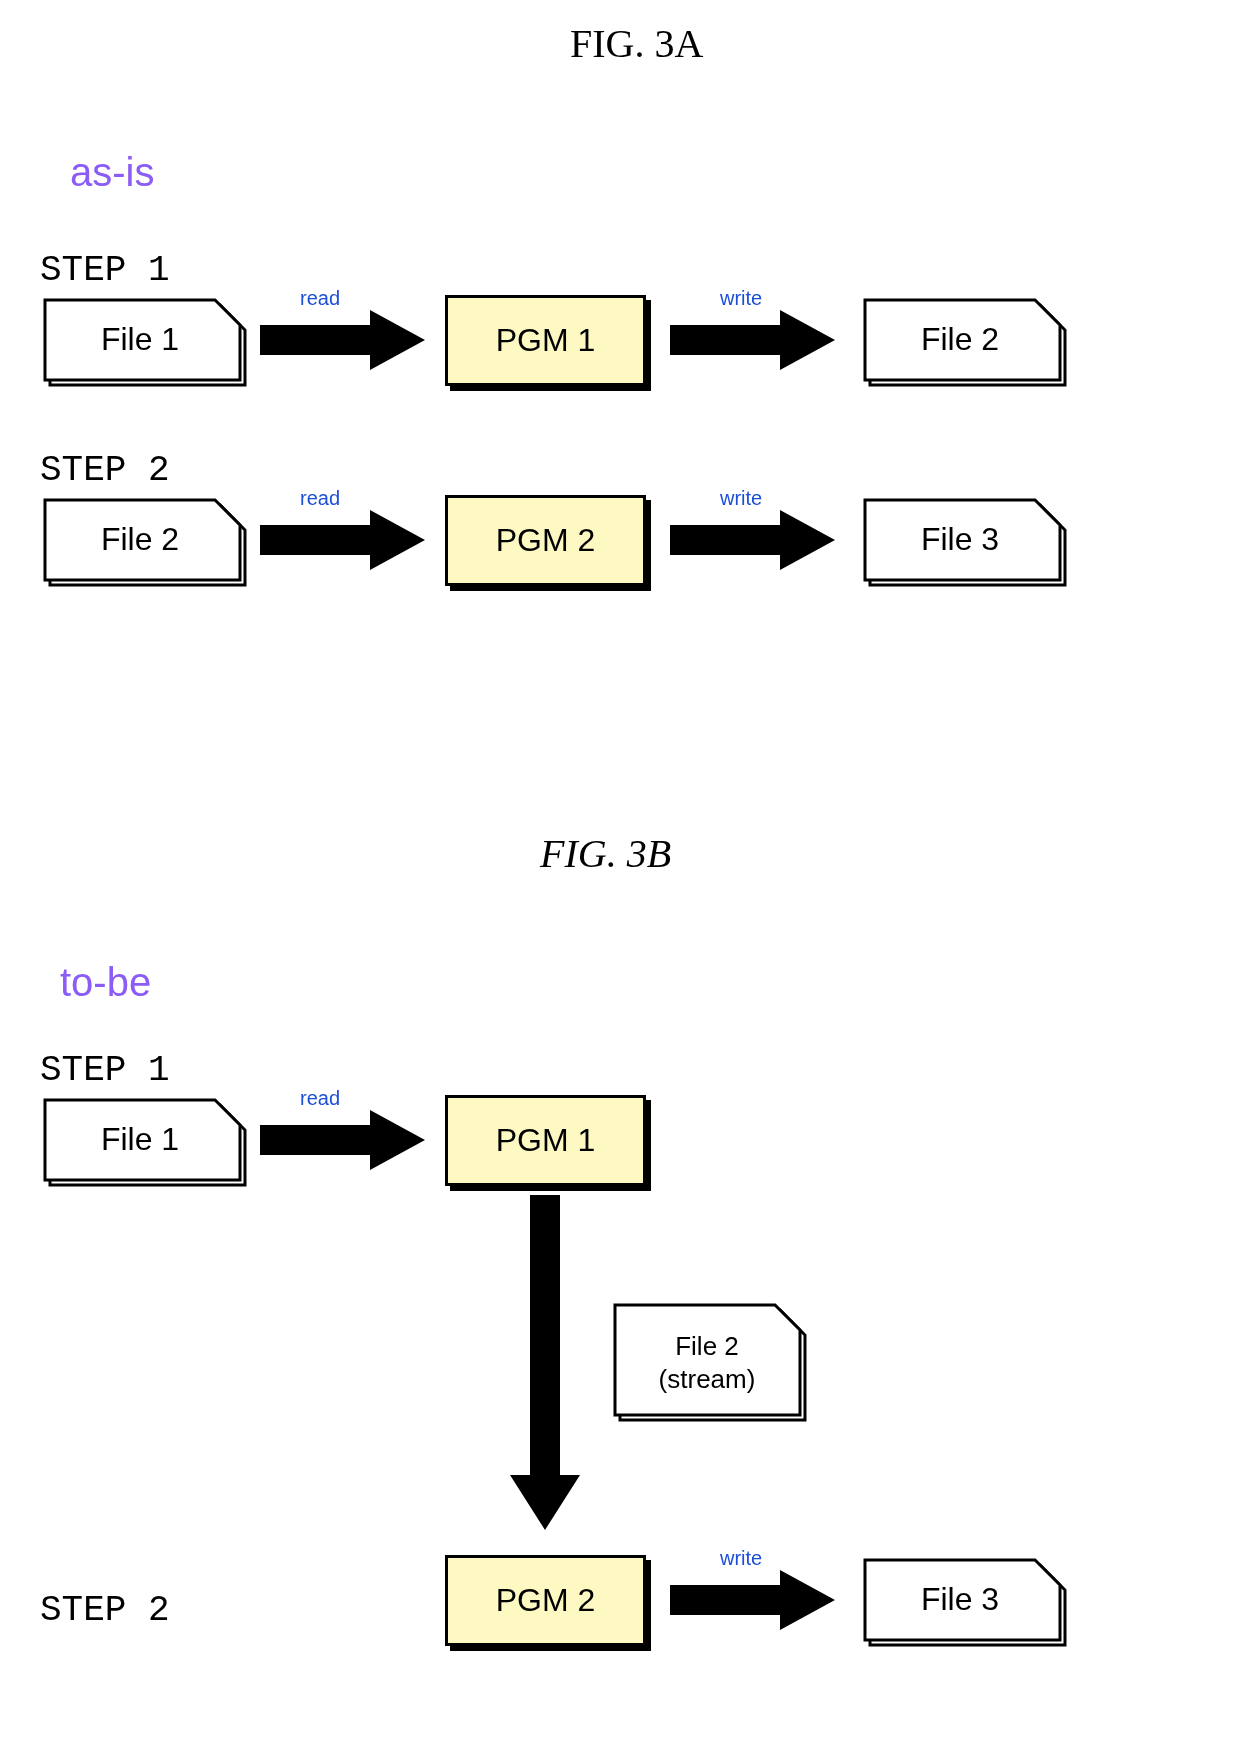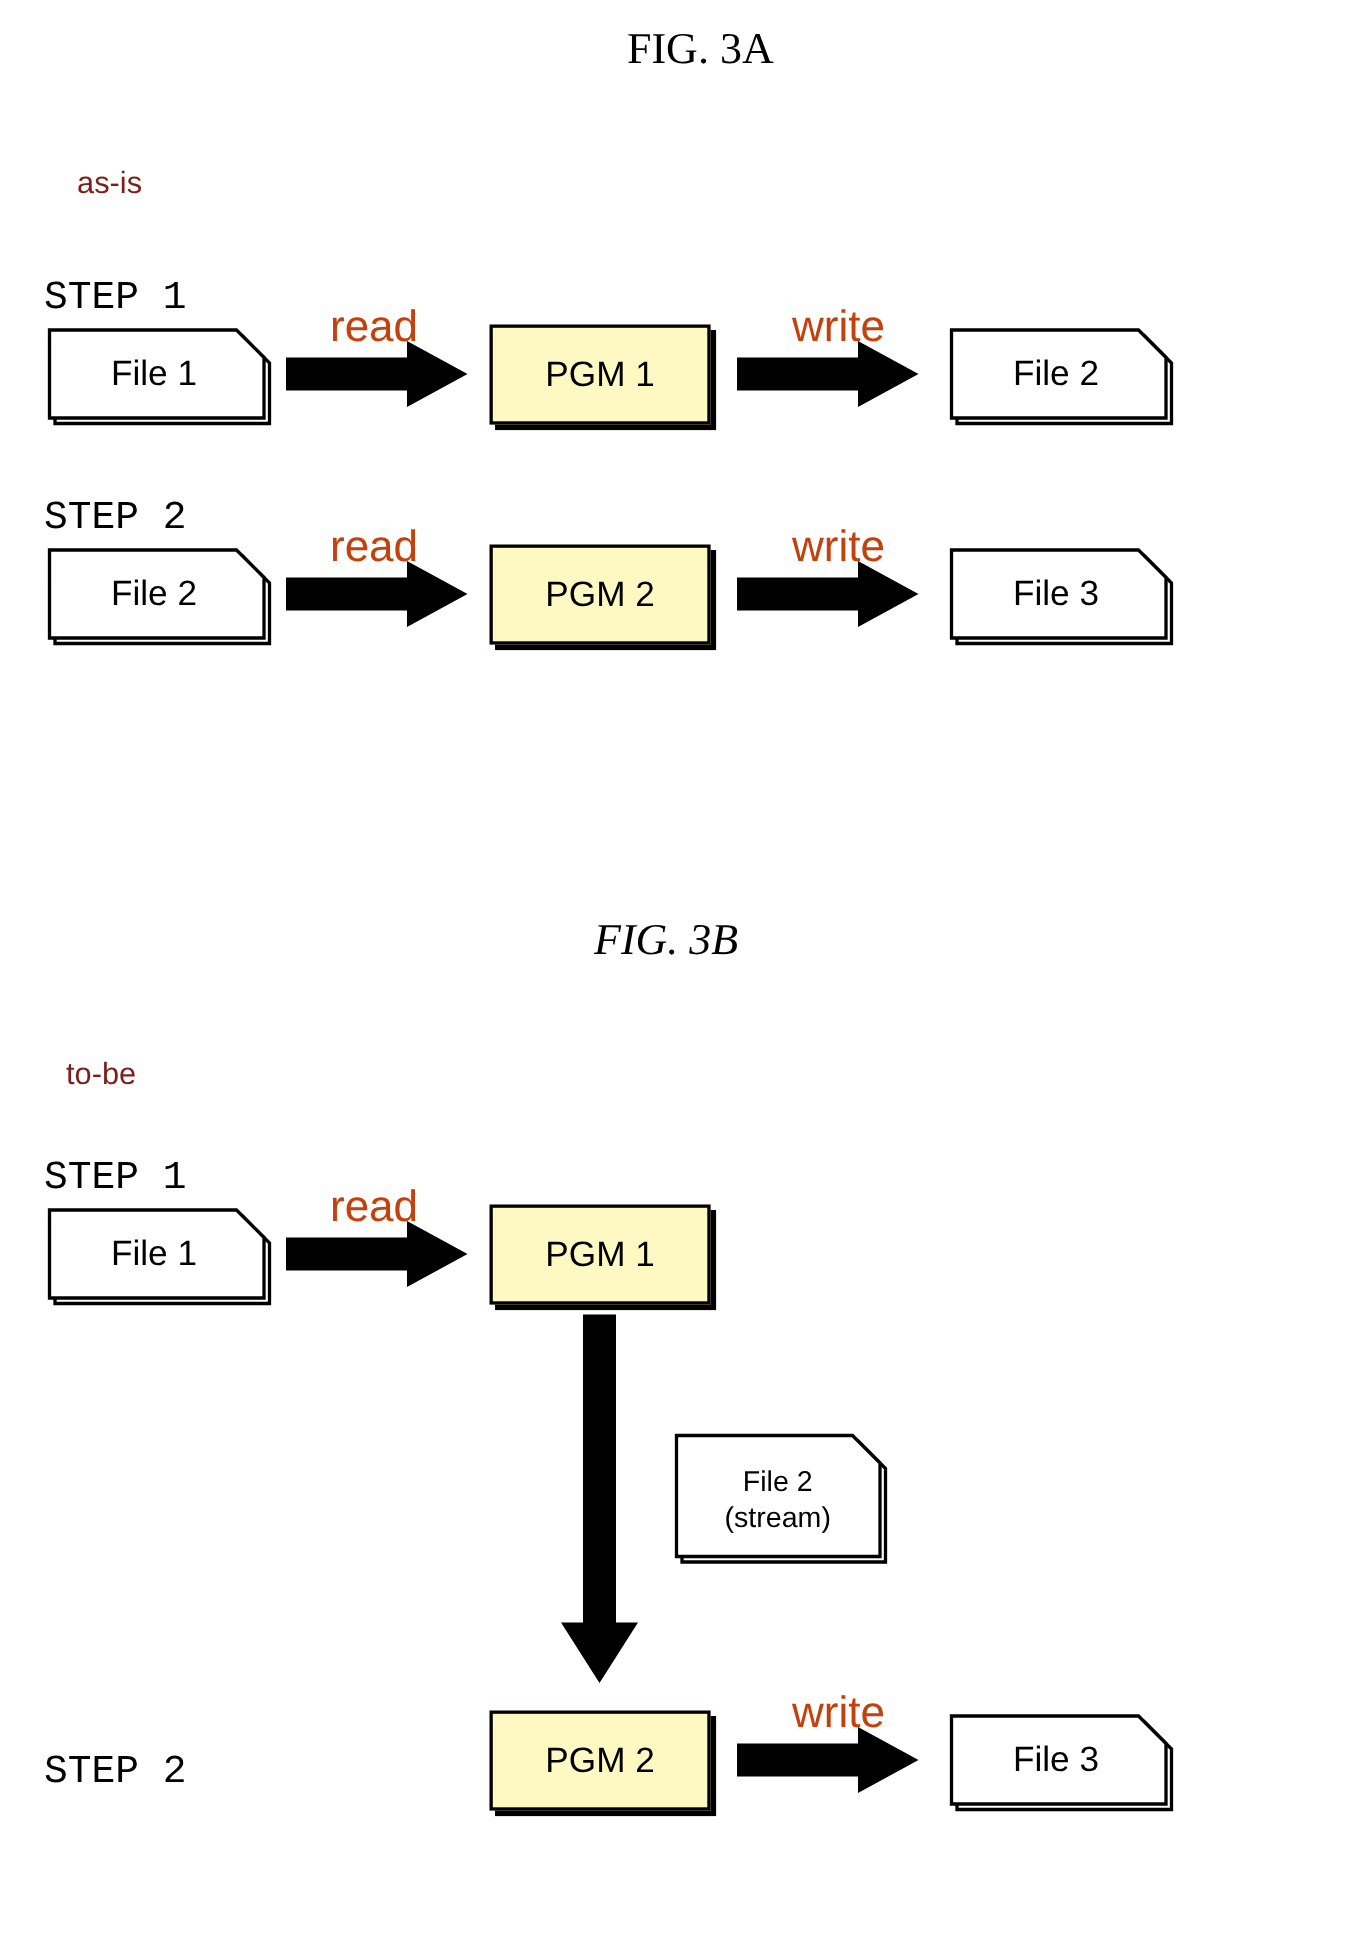--- a/index.html
+++ b/index.html
@@ -16,22 +16,22 @@
   }
   .fig-title {
     position: absolute;
     font-family: "Times New Roman", Times, serif;
     font-size: 40px;
     color: #000;
     white-space: nowrap;
   }
   .section-label {
     position: absolute;
-    font-size: 28px;
-    color: #7f1d1d;
+    font-size: 40px;
+    color: #8b5cf6;
     white-space: nowrap;
   }
   .step-label {
     position: absolute;
     font-size: 36px;
     color: #000;
     white-space: nowrap;
     font-family: Liberation Mono, monospace;
   }
   .box {
@@ -41,23 +41,24 @@
     box-shadow: 5px 5px 0 #000;
     display: flex;
     align-items: center;
     justify-content: center;
     font-size: 32px;
     text-align: center;
     line-height: 1.1;
   }
   .arrow-label {
     position: absolute;
-    font-size: 40px;
-    color: #c2410c;
+    font-size: 20px;
+    color: #1d4ed8;
     white-space: nowrap;
+    margin-top: 12px;
   }
   svg.shape {
     position: absolute;
     overflow: visible;
   }
   .file-shape path.outline { fill:#fff; stroke:#000; stroke-width:3; }
   .file-text {
     font-size: 32px;
     font-family: Arial, Helvetica, sans-serif;
     fill: #000;

